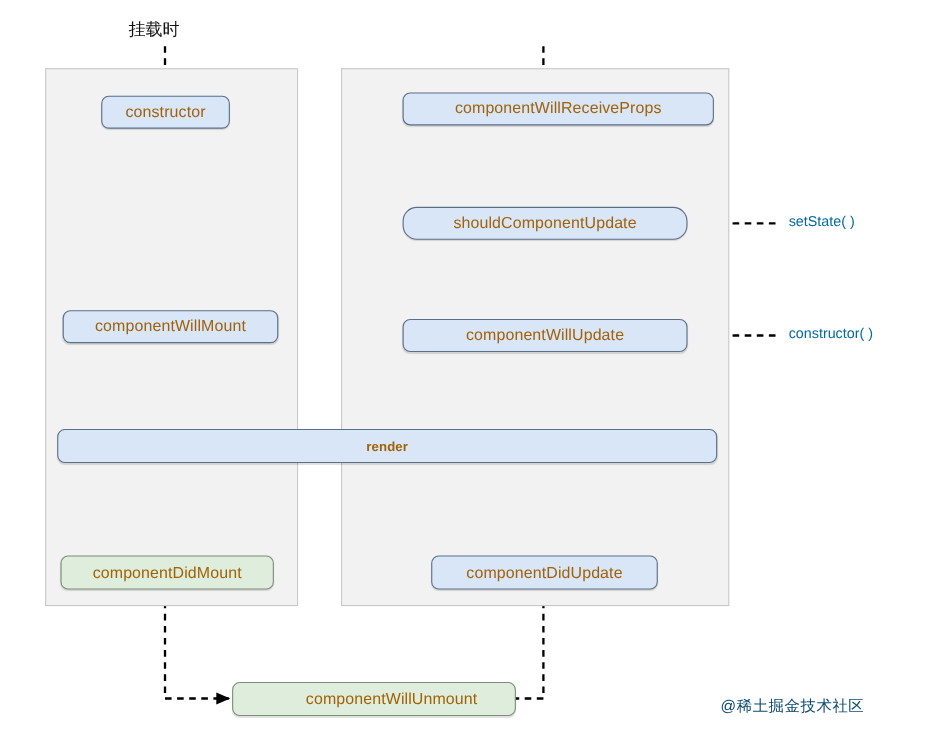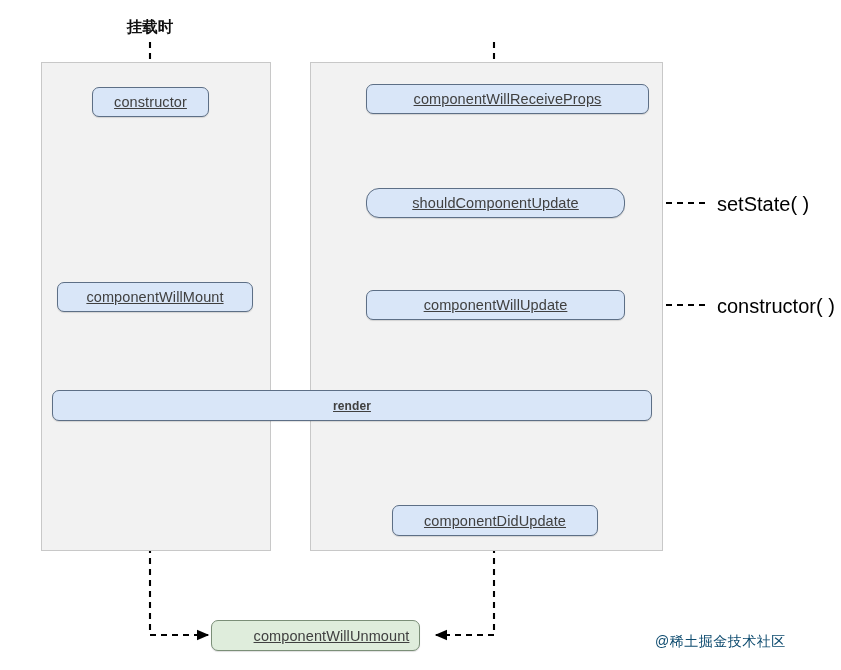--- a/index.html
+++ b/index.html
@@ -29,24 +29,23 @@
     box-sizing: border-box;
   }
   .node {
     position: absolute;
     box-sizing: border-box;
     border-radius: 7px;
     display: flex;
     align-items: center;
     justify-content: center;
     font-size: 14.5px;
-    color: #404040;
+    color: #a16207;
     white-space: nowrap;
     letter-spacing: 0.1px;
-    text-decoration: underline;
   }
   .node.blue {
     background: #d9e6f8;
     border: 1.3px solid #5d6f86;
     box-shadow: 0 1px 1px rgba(0,0,0,0.13);
   }
   .node.green {
     background: #dfeddc;
     border: 1.3px solid #7b8f78;
     box-shadow: 0 1px 1px rgba(0,0,0,0.13);
@@ -57,22 +56,22 @@
   }
   .head-label {
     position: absolute;
     font-size: 15.5px;
     color: #111111;
     white-space: nowrap;
     text-align: center;
   }
   .side-label {
     position: absolute;
-    font-size: 20px;
-    color: #000000;
+    font-size: 13px;
+    color: #0369a1;
     white-space: nowrap;
   }
   .watermark {
     position: absolute;
     font-size: 14px;
     color: #0c4a6e;
     white-space: nowrap;
     letter-spacing: 0.5px;
   }
 </style>
@@ -101,35 +100,36 @@
       <line x1="494" y1="421" x2="494" y2="503"></line>
 
       <line x1="705" y1="203" x2="628" y2="203"></line>
       <line x1="705" y1="305" x2="628" y2="305"></line>
 
       <path d="M150,536 L150,635 L208,635"></path>
       <path d="M494,536 L494,635 L436,635"></path>
     </g>
   </svg>
 
-  <div class="head-label" style="left:105px; top:17px; width:90px;font-weight:bold;">挂载时</div>
+  <div class="head-label" style="left:95px; top:17px; width:90px;">挂载时</div>
 
   <div class="panel" style="left:41px; top:62px; width:230px; height:489px;"></div>
   <div class="panel" style="left:310px; top:62px; width:353px; height:489px;"></div>
 
   <div class="node blue" style="left:92px; top:87px; width:117px; height:30px;">constructor</div>
   <div class="node blue" style="left:57px; top:242px; width:196px; height:30px;margin-top:40px;">componentWillMount</div>
+  <div class="node green" style="left:55px; top:505px; width:194px; height:31px;">componentDidMount</div>
 
   <div class="node blue" style="left:366px; top:84px; width:283px; height:30px;">componentWillReceiveProps</div>
   <div class="node blue" style="left:366px; top:188px; width:259px; height:30px;border-radius:13px;">shouldComponentUpdate</div>
   <div class="node blue" style="left:366px; top:290px; width:259px; height:30px;">componentWillUpdate</div>
   <div class="node blue" style="left:392px; top:505px; width:206px; height:31px;">componentDidUpdate</div>
 
   <div class="node blue render-bar" style="left:52px; top:390px; width:600px; height:31px;">render</div>
 
-  <div class="node green" style="left:211px; top:620px; width:209px; height:31px;padding-left:32px;">componentWillUnmount</div>
+  <div class="node green" style="left:211px; top:620px; width:258px; height:31px;padding-left:32px;">componentWillUnmount</div>
 
   <div class="side-label" style="left:717px; top:193px;">setState( )</div>
   <div class="side-label" style="left:717px; top:295px;">constructor( )</div>
 
   <div class="watermark" style="left:655px; top:633px;">@稀土掘金技术社区</div>
 
 </div>
 
 </body></html>

